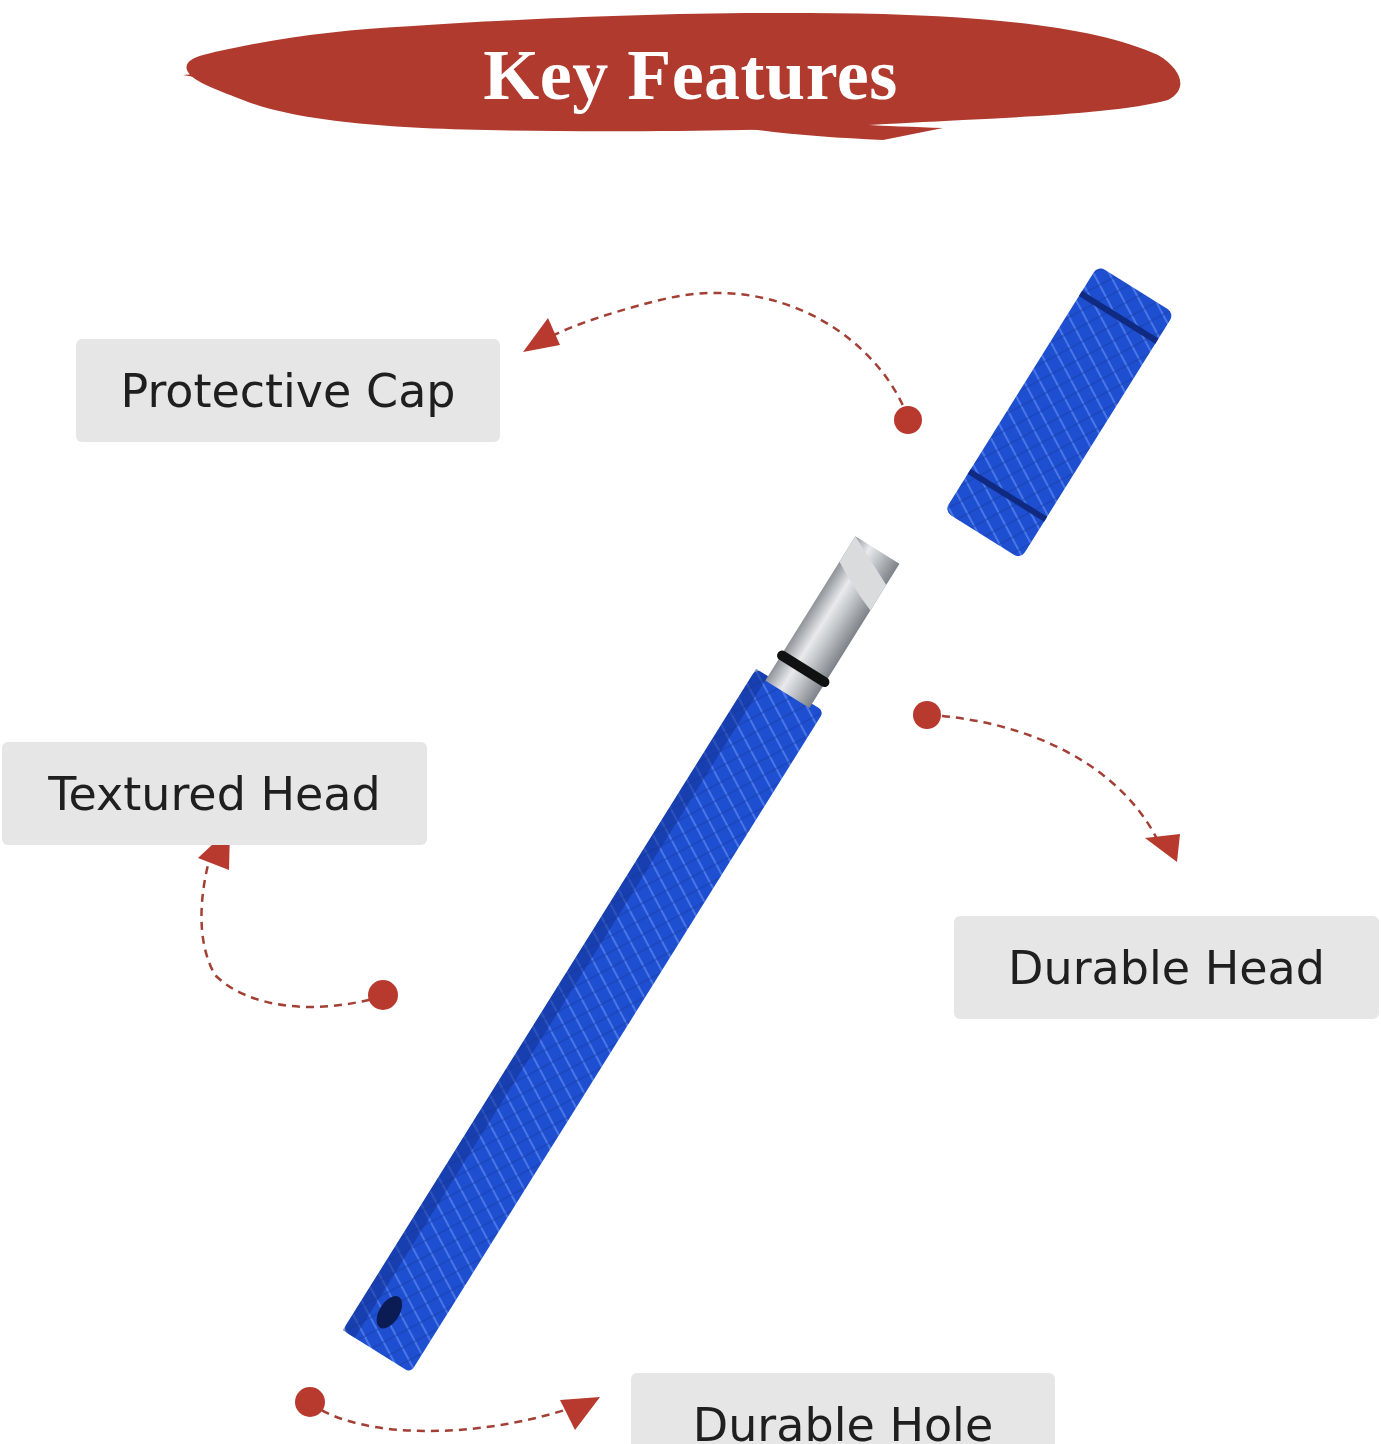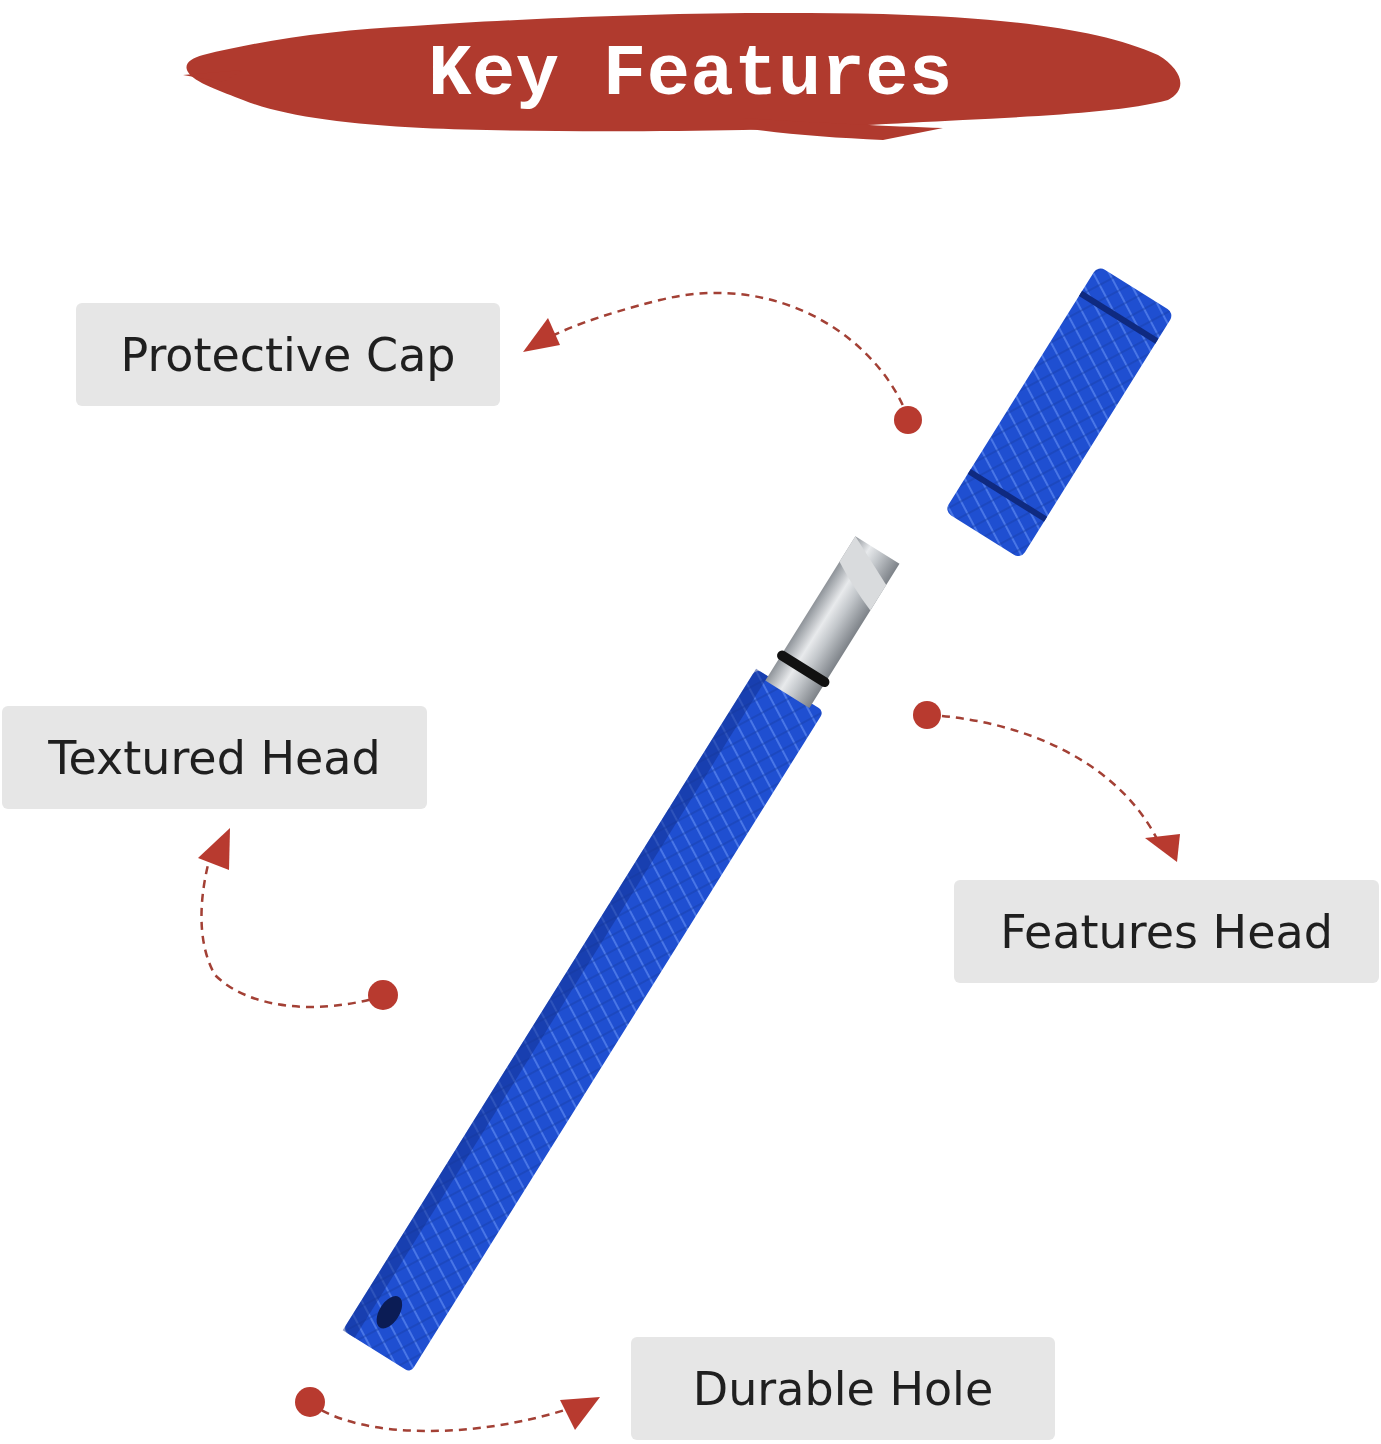--- a/index.html
+++ b/index.html
@@ -1,25 +1,25 @@
 <!DOCTYPE html>
 <html><head>
 <meta charset="utf-8">
 <style>
   html, body { margin:0; padding:0; background:#ffffff; }
   body { width:1381px; height:1444px; position:relative; overflow:hidden;
          font-family:"DejaVu Sans","Liberation Sans",sans-serif; }
   .abs { position:absolute; }
   .banner { left:183px; top:0; width:1010px; height:150px; }
   .banner-title { position:absolute; left:0; top:30px; width:1381px; text-align:center;
-      color:#ffffff; font-family:Liberation Mono, monospace; font-weight:bold;
+      color:#ffffff; font-family:Liberation Serif, serif; font-weight:bold;
       font-size:72px; line-height:90px; letter-spacing:0.5px; }
   .label { position:absolute; background:#e6e6e6; border-radius:6px;
       display:flex; align-items:center; justify-content:center;
-      color:#1f1f1f; font-size:46px; font-family:"DejaVu Sans",sans-serif; }
+      color:#1f1f1f; font-size:46px; font-family:"DejaVu Sans",sans-serif;margin-top:36px; }
   svg.overlay { position:absolute; left:0; top:0; }
 </style>
 </head>
 <body>
 
 <svg class="abs banner" viewBox="0 0 1010 150" width="1010" height="150">
   <path d="M20 55 C 80 40, 150 30, 230 26 C 350 18, 520 10, 700 14 C 830 18, 920 30, 975 55
            C 1000 70, 1005 90, 985 100 C 940 112, 860 116, 780 120 C 700 124, 640 128, 560 130
            C 460 132, 330 132, 240 128 C 160 124, 100 116, 60 100 C 40 92, 10 82, 5 72
            C 0 64, 8 58, 20 55 Z" fill="#b03a2e"></path>
@@ -81,17 +81,17 @@
   <circle cx="310" cy="1402" r="15" fill="#b83a2f"></circle>
 </svg>
 
 <div class="label" style="left:76px; top:303px; width:424px; height:103px;">
   <span>Protective Cap</span>
 </div>
 <div class="label" style="left:2px; top:706px; width:425px; height:103px;">
   <span>Textured Head</span>
 </div>
 <div class="label" style="left:954px; top:880px; width:425px; height:103px;">
-  <span>Features Head</span>
+  <span>Durable Head</span>
 </div>
 <div class="label" style="left:631px; top:1337px; width:424px; height:103px;">
   <span>Durable Hole</span>
 </div>
 
 </body></html>

